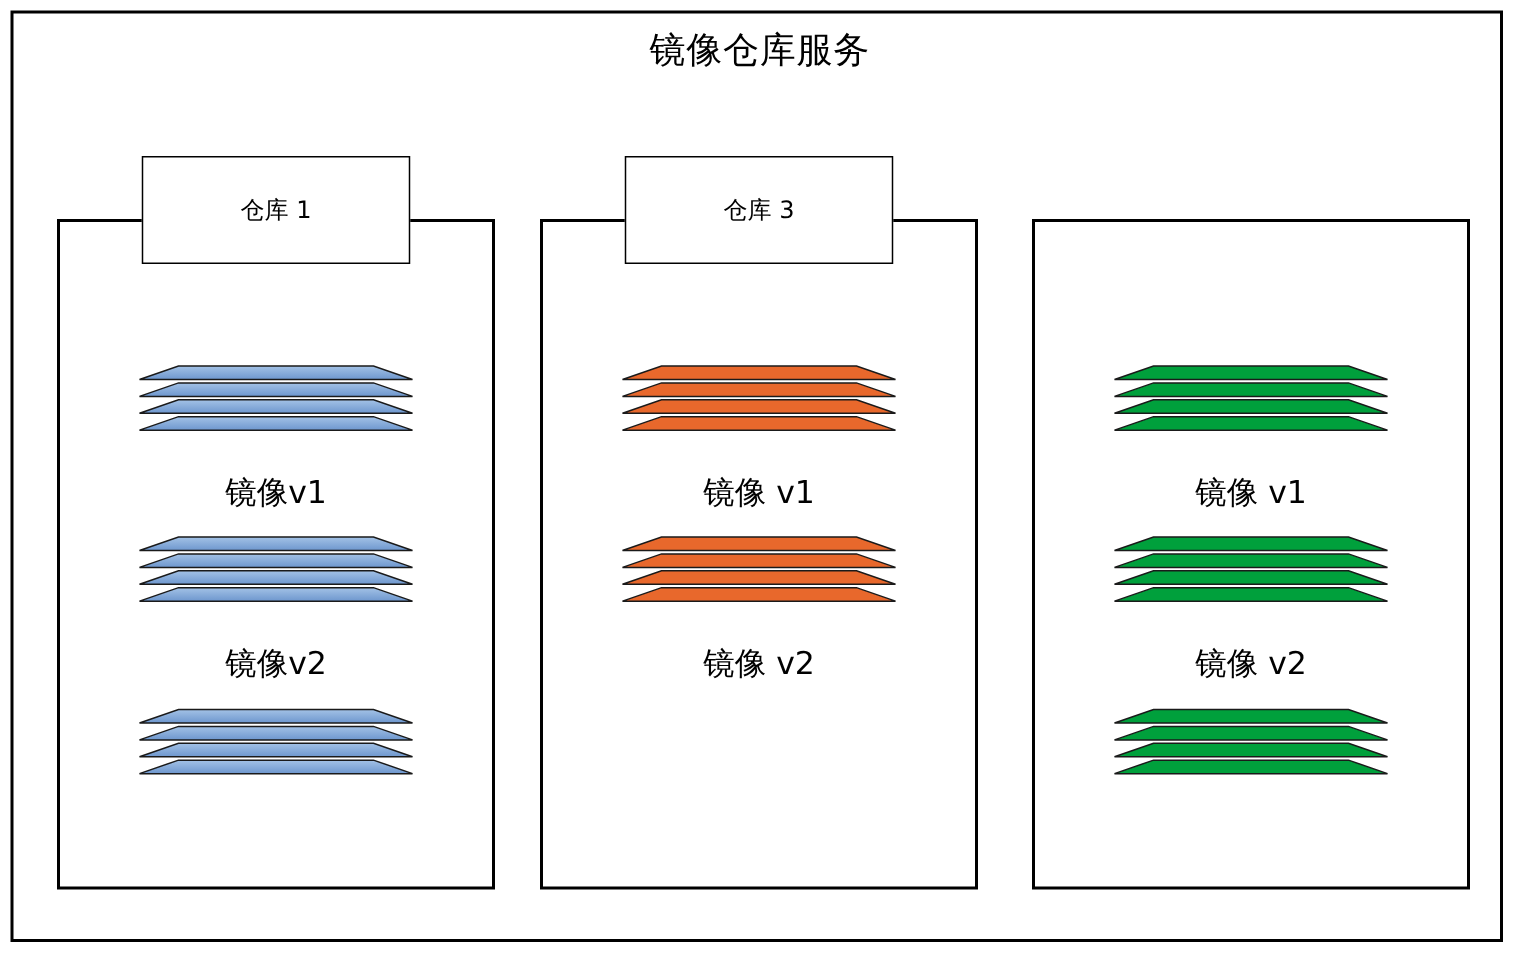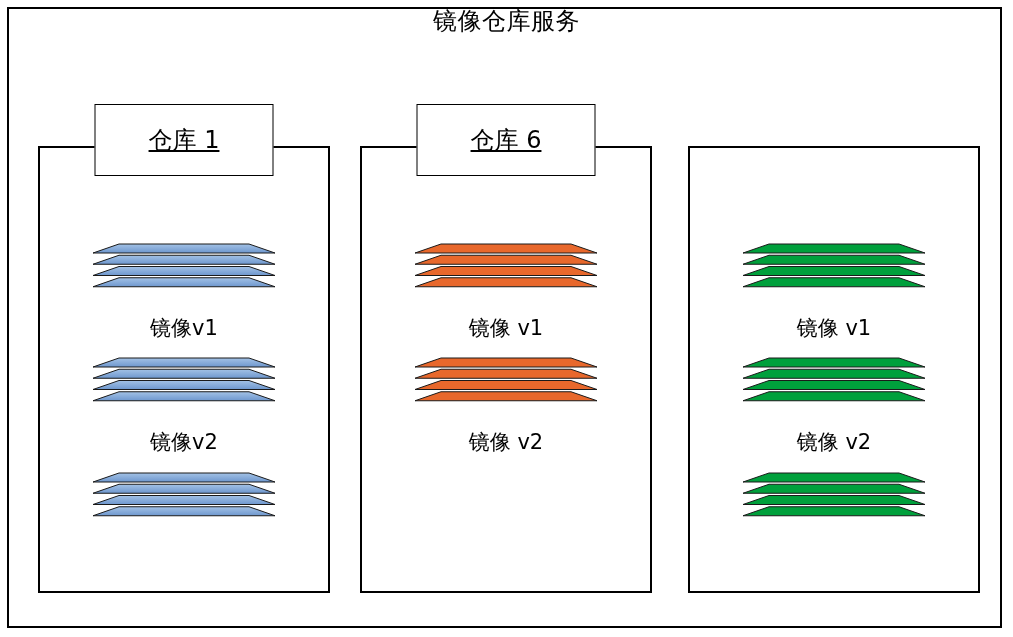--- a/index.html
+++ b/index.html
@@ -29,21 +29,21 @@
     width: 995px;
     height: 621px;
     border: 2px solid #000000;
     box-sizing: border-box;
     background: #ffffff;
   }
 
   .service-title {
     position: absolute;
     left: 0;
-    top: 6px;
+    top: 18px;
     width: 100%;
     text-align: center;
     font-size: 24px;
     line-height: 30px;
     letter-spacing: 0.5px;
     color: #000000;
     white-space: nowrap;
   }
 
   
@@ -83,25 +83,24 @@
     border: 1.6px solid #000000;
     box-sizing: border-box;
     background: #ffffff;
     display: flex;
     align-items: center;
     justify-content: center;
     z-index: 4;
   }
 
   .repo-header-label {
-    font-size: 24px;
+    font-size: 16px;
     line-height: 26px;
     color: #000000;
     white-space: nowrap;
-    text-decoration: underline;
   }
 
   .repo-items {
     position: absolute;
     left: 0;
     top: 0;
     width: 292px;
     height: 447px;
   }
 
@@ -200,21 +199,21 @@
                 <polygon points="26,13.25 156,13.25 182,22.25 0,22.25" fill="url(#grad-0)" stroke="#1a1a1a" stroke-width="1"></polygon>
                 <polygon points="26,2 156,2 182,11 0,11" fill="url(#grad-0)" stroke="#1a1a1a" stroke-width="1"></polygon>
               </svg>
             </div>
           </div>
         </div>
       </div>
       <div class="repo" style="left: 360px;">
         <div class="repo-body"></div>
         <div class="repo-header">
-          <span class="repo-header-label">仓库 6</span>
+          <span class="repo-header-label">仓库 3</span>
         </div>
         <div class="repo-items">
           <div class="image-item" style="top: 96px;">
             <div class="layer-stack">
               <svg viewBox="0 0 182 56" xmlns="http://www.w3.org/2000/svg">
                 <polygon points="26,35.75 156,35.75 182,44.75 0,44.75" fill="#E8682C" stroke="#1a1a1a" stroke-width="1"></polygon>
                 <polygon points="26,24.5 156,24.5 182,33.5 0,33.5" fill="#E8682C" stroke="#1a1a1a" stroke-width="1"></polygon>
                 <polygon points="26,13.25 156,13.25 182,22.25 0,22.25" fill="#E8682C" stroke="#1a1a1a" stroke-width="1"></polygon>
                 <polygon points="26,2 156,2 182,11 0,11" fill="#E8682C" stroke="#1a1a1a" stroke-width="1"></polygon>
               </svg>

